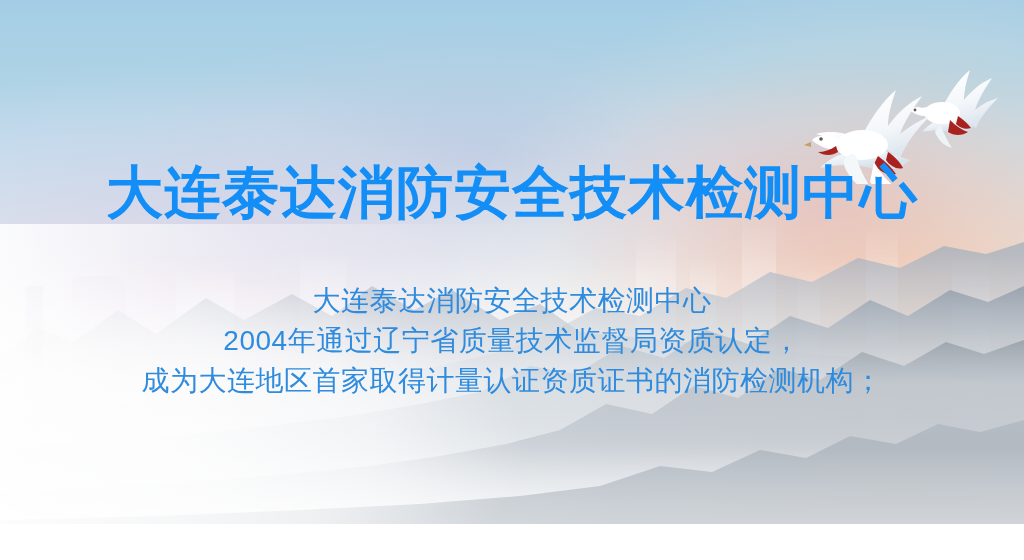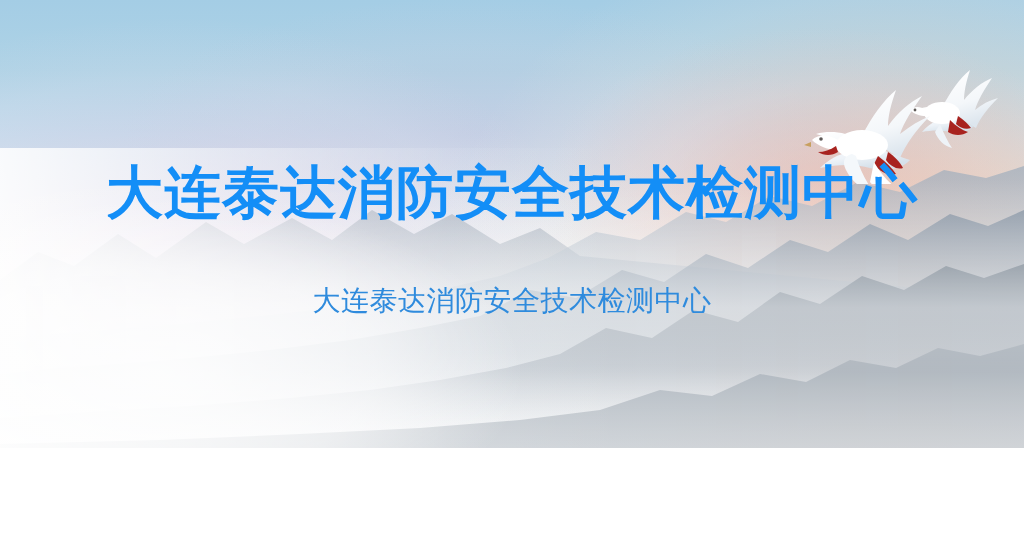--- a/index.html
+++ b/index.html
@@ -8,21 +8,21 @@
     padding: 0;
     background: #ffffff;
   }
   body {
     font-family: "Liberation Sans", "DejaVu Sans", sans-serif;
   }
 
   .banner {
     position: relative;
     width: 1024px;
-    height: 448px;
+    height: 524px;
     overflow: hidden;
     background: #cfe3ef;
   }
 
   
 
   
   .bg-sky {
     position: absolute;
     inset: 0;
@@ -321,16 +321,18 @@
         <path d="M84,118 C92,132 102,142 112,148 C100,152 88,148 80,138 Z" fill="#ffffff"></path>
       </g>
     </svg>
   </div>
 
   <div class="content">
     <div class="headline">大连泰达消防安全技术检测中心</div>
 
     <div class="body-lines">
       <div class="body-line">大连泰达消防安全技术检测中心</div>
+      <div class="body-line">2004年通过辽宁省质量技术监督局资质认定，</div>
+      <div class="body-line">成为大连地区首家取得计量认证资质证书的消防检测机构；</div>
     </div>
   </div>
 
 </div>
 
 </body></html>

